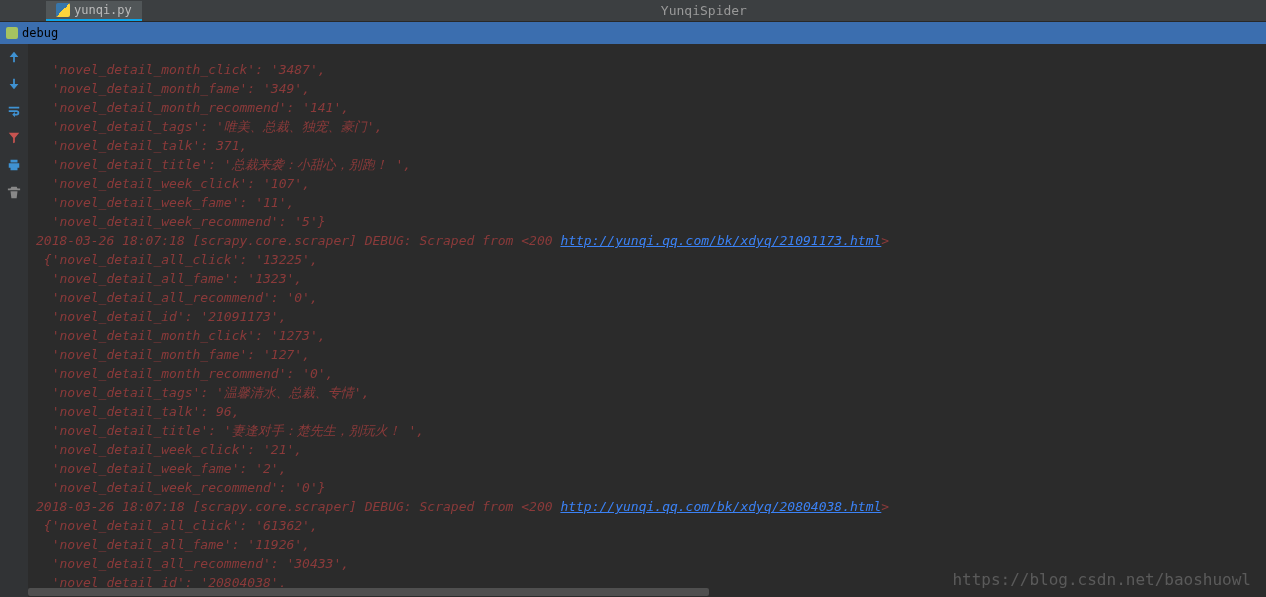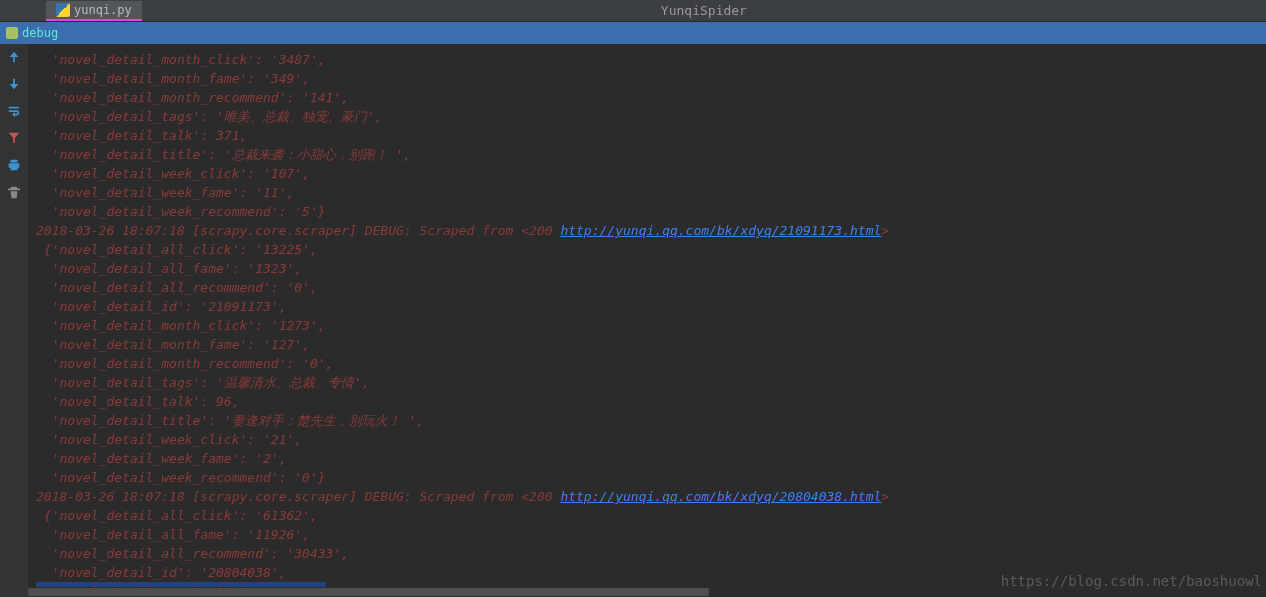--- a/index.html
+++ b/index.html
@@ -28,41 +28,41 @@
       gap: 4px;
       padding: 2px 10px;
       height: 20px;
       color: #bbbbbb;
       font-size: 12px;
     }
     .tab.active {
       background: #515658;
     }
     .tab.active-underline {
-      border-bottom: 2px solid #d946ef;
+      border-bottom: 2px solid #0ea5e9;
     }
     .py-icon {
       width: 14px;
       height: 14px;
       background: linear-gradient(135deg, #3776ab 50%, #ffd43b 50%);
       border-radius: 2px;
     }
     .tab-center {
       flex: 1;
       text-align: center;
       color: #999;
       font-size: 13px;
     }
     .breadcrumb-bar {
       height: 22px;
       background: #3b6eaf;
       display: flex;
       align-items: center;
       padding: 0 6px;
-      color: #5eead4;
+      color: #000000;
       font-size: 12px;
       font-style: normal;
     }
     .bc-icon {
       width: 12px;
       height: 12px;
       background: #a5c261;
       border-radius: 2px;
       margin-right: 4px;
     }
@@ -77,41 +77,41 @@
       flex-direction: column;
       align-items: center;
       padding-top: 6px;
       gap: 10px;
       font-style: normal;
     }
     .gutter svg { width: 14px; height: 14px; }
     .code-area {
       flex: 1;
       background: #2b2b2b;
-      padding: 6px 0 0 8px;
+      padding: 16px 0 0 8px;
       overflow: hidden;
       position: relative;
       line-height: 19px;
       white-space: pre;
     }
     .k { color: #8b3a3a; } 
     .s { color: #8b3a3a; } 
     .q { color: #8b3a3a; } 
     .ln { color: #8b3a3a; }
     .link { color: #3b82f6; text-decoration: underline; }
     .selected-line {
       background: #214283;
       display: inline-block;
     }
     .watermark {
       position: absolute;
       bottom: 8px;
-      right: 4px;
+      right: 15px;
       color: #7a7a7a;
-      font-size: 14px;
+      font-size: 16px;
       font-style: normal;
       opacity: 0.6;
       text-align: center;
     }
     .hscroll {
       position: absolute;
       bottom: 0;
       left: 28px;
       right: 0;
       height: 10px;

